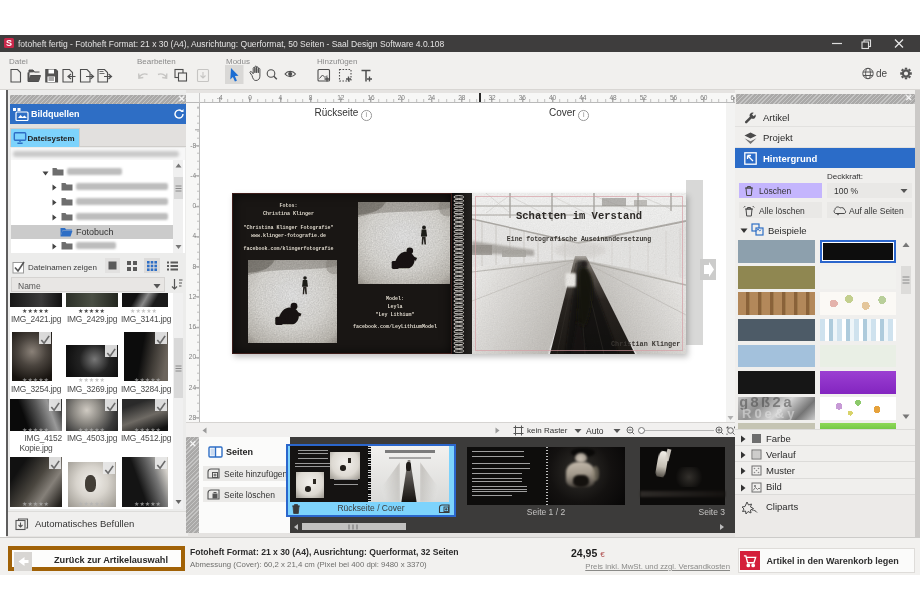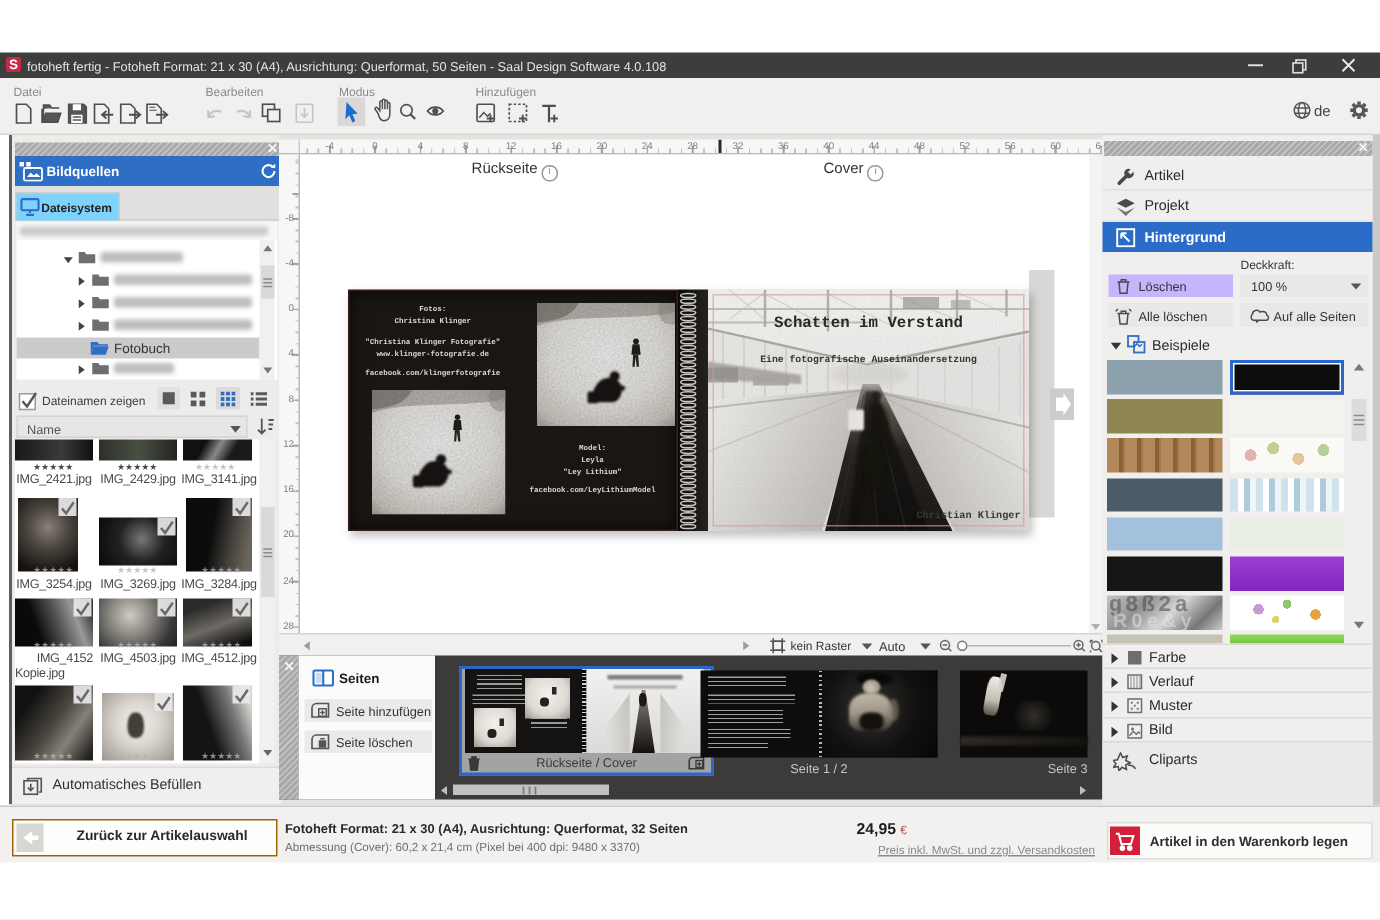--- a/index.html
+++ b/index.html
@@ -283,21 +283,21 @@
 <div class="abs" style="left:97px;top:309px;width:12px;height:12px;background:rgba(232,232,232,.92)"><svg width="12" height="12" viewBox="0 0 13 13">
         <path d="M2.5 6.5 l3 3.5 l5.5-8" fill="none" stroke="#6a6a6a" stroke-width="1.8"></path>
       </svg></div>
 <div class="abs" style="left:147px;top:309px;width:12px;height:12px;background:rgba(232,232,232,.92)"><svg width="12" height="12" viewBox="0 0 13 13">
         <path d="M2.5 6.5 l3 3.5 l5.5-8" fill="none" stroke="#6a6a6a" stroke-width="1.8"></path>
       </svg></div>
 <span class="abs" style="left:14px;top:336px;font-size:6px;color:#b3b3b3;letter-spacing:0px;opacity:.75">★★★★★</span>
 <span class="abs" style="left:70px;top:336px;font-size:6px;color:#b3b3b3;letter-spacing:0px;opacity:.75">★★★★★</span>
 <span class="abs" style="left:126px;top:336px;font-size:6px;color:#b3b3b3;letter-spacing:0px;opacity:.75">★★★★★</span>
 <div class="abs" style="left:2px;top:343px;width:52px;font-size:8.4px;color:#4a4a4a;text-align:right;white-space:nowrap;letter-spacing:-0.2px">IMG_4152</div>
-<div class="abs" style="left:2px;top:353px;width:52px;font-size:8.4px;color:#4a4a4a;text-align:left;white-space:nowrap;letter-spacing:-0.2px">Kopie.jpg</div>
+<div class="abs" style="left:2px;top:353px;width:52px;font-size:8.4px;color:#4a4a4a;text-align:center;white-space:nowrap;letter-spacing:-0.2px">Kopie.jpg</div>
 <div class="abs" style="left:56px;top:343px;width:56px;font-size:8.4px;color:#4a4a4a;text-align:center;white-space:nowrap;letter-spacing:-0.2px">IMG_4503.jpg</div>
 <div class="abs" style="left:112px;top:343px;width:52px;font-size:8.4px;color:#4a4a4a;text-align:center;white-space:nowrap;letter-spacing:-0.2px">IMG_4512.jpg</div>
 <div class="abs" style="left:2px;top:367px;width:52px;height:50px;background:linear-gradient(125deg,#111 20%,#4a463f 50%,#858079 70%,#23201c 95%)"></div>
 <div class="abs" style="left:60px;top:372px;width:48px;height:45px;background:radial-gradient(circle at 50% 45%,#f2f0ec 0%,#d8d4cd 45%,#9a968e 100%)"></div>
 <div class="abs" style="left:114px;top:367px;width:46px;height:50px;background:linear-gradient(250deg,#d5d2cc 10%,#777 30%,#141414 60%)"></div>
 <div class="abs" style="left:41px;top:367px;width:12px;height:12px;background:rgba(232,232,232,.92)"><svg width="12" height="12" viewBox="0 0 13 13">
         <path d="M2.5 6.5 l3 3.5 l5.5-8" fill="none" stroke="#6a6a6a" stroke-width="1.8"></path>
       </svg></div>
 <div class="abs" style="left:95px;top:372px;width:12px;height:12px;background:rgba(232,232,232,.92)"><svg width="12" height="12" viewBox="0 0 13 13">
         <path d="M2.5 6.5 l3 3.5 l5.5-8" fill="none" stroke="#6a6a6a" stroke-width="1.8"></path>
@@ -646,21 +646,21 @@
       <span class="abs" style="left:21px;top:3px;font-size:8.5px;color:#333;white-space:nowrap">Seite hinzufügen</span>
     </div>
 <div class="abs" style="left:17px;top:50px;width:85px;height:15px;background:#ebeae8">
       <svg class="abs" style="left:3px;top:1px" width="15" height="13" viewBox="0 0 15 13">
         <path d="M2 11 v-6 a3 3 0 0 1 3-3 h8 v9 z" fill="none" stroke="#555" stroke-width="1.1"></path>
         <rect x="6.5" y="5.5" width="5" height="5" fill="#555"></rect>
         <path d="M7.5 4.5 h3" stroke="#555" stroke-width="1"></path>
       </svg>
       <span class="abs" style="left:21px;top:3px;font-size:8.5px;color:#333;white-space:nowrap">Seite löschen</span>
     </div>
-<div class="abs" style="left:120px;top:7px;width:166px;height:68.5px;background:#a3a3a3;border:2.5px solid #2b66cc">
+<div class="abs" style="left:100px;top:7px;width:166px;height:68.5px;background:#7dd3fc;border:2.5px solid #2b66cc">
       <div class="abs" style="left:2px;top:0px;width:78px;height:56px;background:#151312">
         <div class="abs" style="left:8px;top:4px;width:30px;height:10px;background-image:repeating-linear-gradient(180deg,#bbb 0 0.8px,rgba(0,0,0,0) 0.8px 2.8px);opacity:.8"></div>
         <div class="abs" style="left:5px;top:17px;width:36px;height:8px;background-image:repeating-linear-gradient(180deg,#bbb 0 0.8px,rgba(0,0,0,0) 0.8px 2.8px);opacity:.8"></div>
         <div class="abs" style="left:44px;top:30px;width:24px;height:10px;background-image:repeating-linear-gradient(180deg,#bbb 0 0.8px,rgba(0,0,0,0) 0.8px 2.8px);opacity:.8"></div>
         <div class="abs" style="left:6px;top:26px;width:28px;height:26px;background:radial-gradient(circle at 50% 40%,#f3f1ed 0%,#ddd9d2 60%,#9a968e 100%)"></div>
         <div class="abs" style="left:15px;top:40px;width:6px;height:6px;background:#24211d;border-radius:45%;filter:blur(.3px)"></div>
         <div class="abs" style="left:23px;top:33px;width:2.5px;height:5px;background:#2a2620;filter:blur(.3px)"></div>
         <div class="abs" style="left:40px;top:6px;width:30px;height:27px;background:radial-gradient(circle at 50% 40%,#f3f1ed 0%,#ddd9d2 60%,#9a968e 100%)"></div>
         <div class="abs" style="left:50px;top:19px;width:6px;height:6px;background:#24211d;border-radius:45%;filter:blur(.3px)"></div>
         <div class="abs" style="left:58px;top:12px;width:2.5px;height:5px;background:#2a2620;filter:blur(.3px)"></div>
@@ -862,21 +862,21 @@
 <div class="abs" style="left:0;top:403.5px;width:180px;height:43.5px;background:#eceae8;border-top:1px solid #dcdbd9;box-sizing:border-box"></div>
 <div class="abs" style="left:0;top:408px;width:180px;height:19px">
       <svg class="abs" style="left:7px;top:3px" width="16" height="13" viewBox="0 0 16 13">
         <path d="M5 1 l1.5 3 l3-1 l-1 3 l3 1.5 l-3 1.5 l0.5 3 l-3-1.5 l-2 2.5 l-0.5-3 l-3 0.5 l1.5-2.5 l-2-2 l3-0.5 z" fill="none" stroke="#4a4a4a" stroke-width="1"></path>
         <path d="M10 9 c2 0 4 1 5 2.5" stroke="#4a4a4a" stroke-width="1" fill="none"></path>
       </svg>
       <span class="abs" style="left:31px;top:2.5px;font-size:9.5px;color:#2a2a2a">Cliparts</span>
     </div>
   </div>
 <div class="abs" id="bottombar">
-    <div class="abs" style="left:8px;top:7.5px;width:177px;height:25px;background:#fdfdfc;border:1px solid #a16207;box-sizing:border-box">
+    <div class="abs" style="left:8px;top:7.5px;width:177px;height:25px;background:#fdfdfc;border:4px solid #a16207;box-sizing:border-box">
 <div class="abs" style="left:2px;top:2px;width:18px;height:19px;background:#d8d6d3"><svg width="18" height="19" viewBox="0 0 18 19">
           <path d="M10.5 5 v3 h4 v3 h-4 v3 l-6-4.5z" fill="#fff"></path>
         </svg></div>
 <span class="abs" style="left:24px;top:5px;width:150px;text-align:center;font-size:9.2px;font-weight:bold;color:#2a2a2a">Zurück zur Artikelauswahl</span>
 </div>
 <span class="abs" style="left:190px;top:9px;font-size:8.6px;font-weight:bold;color:#2a2a2a">Fotoheft Format: 21 x 30 (A4), Ausrichtung: Querformat, 32 Seiten</span>
 <span class="abs" style="left:190px;top:22px;font-size:7.8px;color:#6e6e6c">Abmessung (Cover): 60,2 x 21,4 cm (Pixel bei 400 dpi: 9480 x 3370)</span>
 <div class="abs" style="left:571px;top:9px;width:150px;font-size:10.5px;font-weight:bold;color:#1c1c1c">24,95 <span style="font-size:8px;font-weight:normal;color:#b05050">€</span></div>
 <div class="abs" style="left:530px;top:24px;width:200px;text-align:right;font-size:7.8px;color:#8a8a88;text-decoration:underline">Preis inkl. MwSt. und zzgl. Versandkosten</div>
 <div class="abs" style="left:737.5px;top:9.5px;width:177px;height:25.5px;background:#fbfbfa;border:1px solid #dedcd9;box-sizing:border-box">

